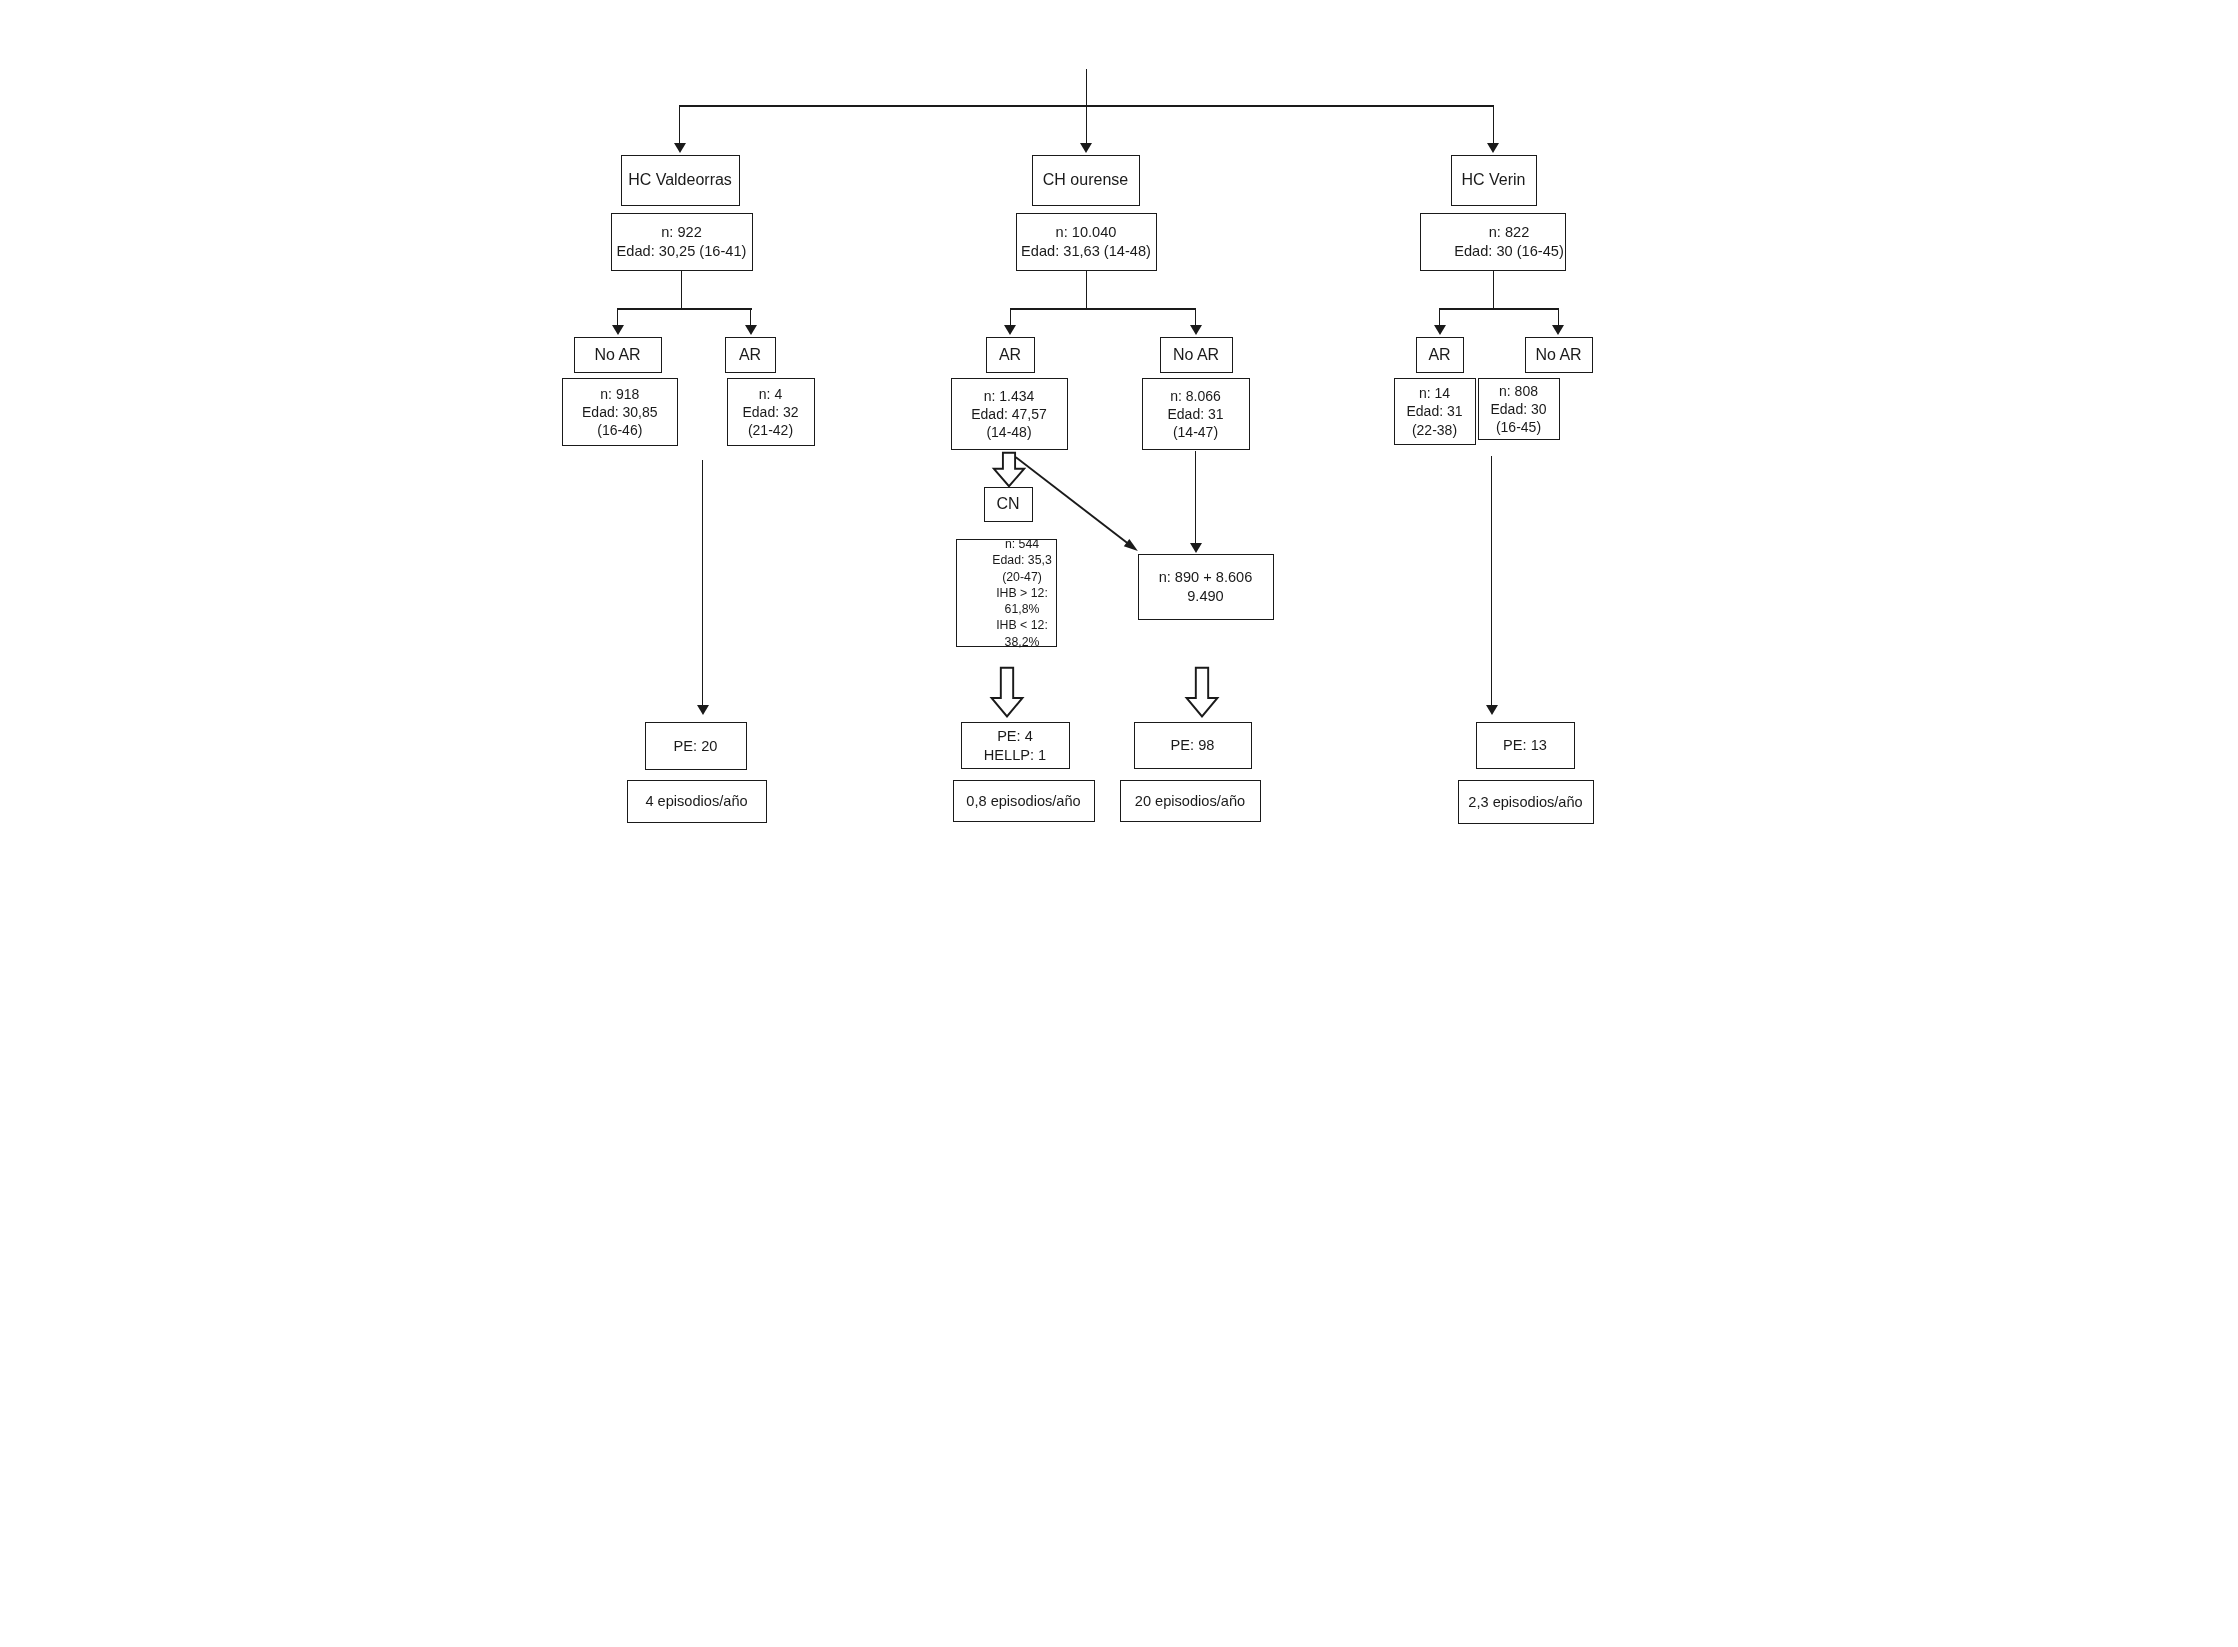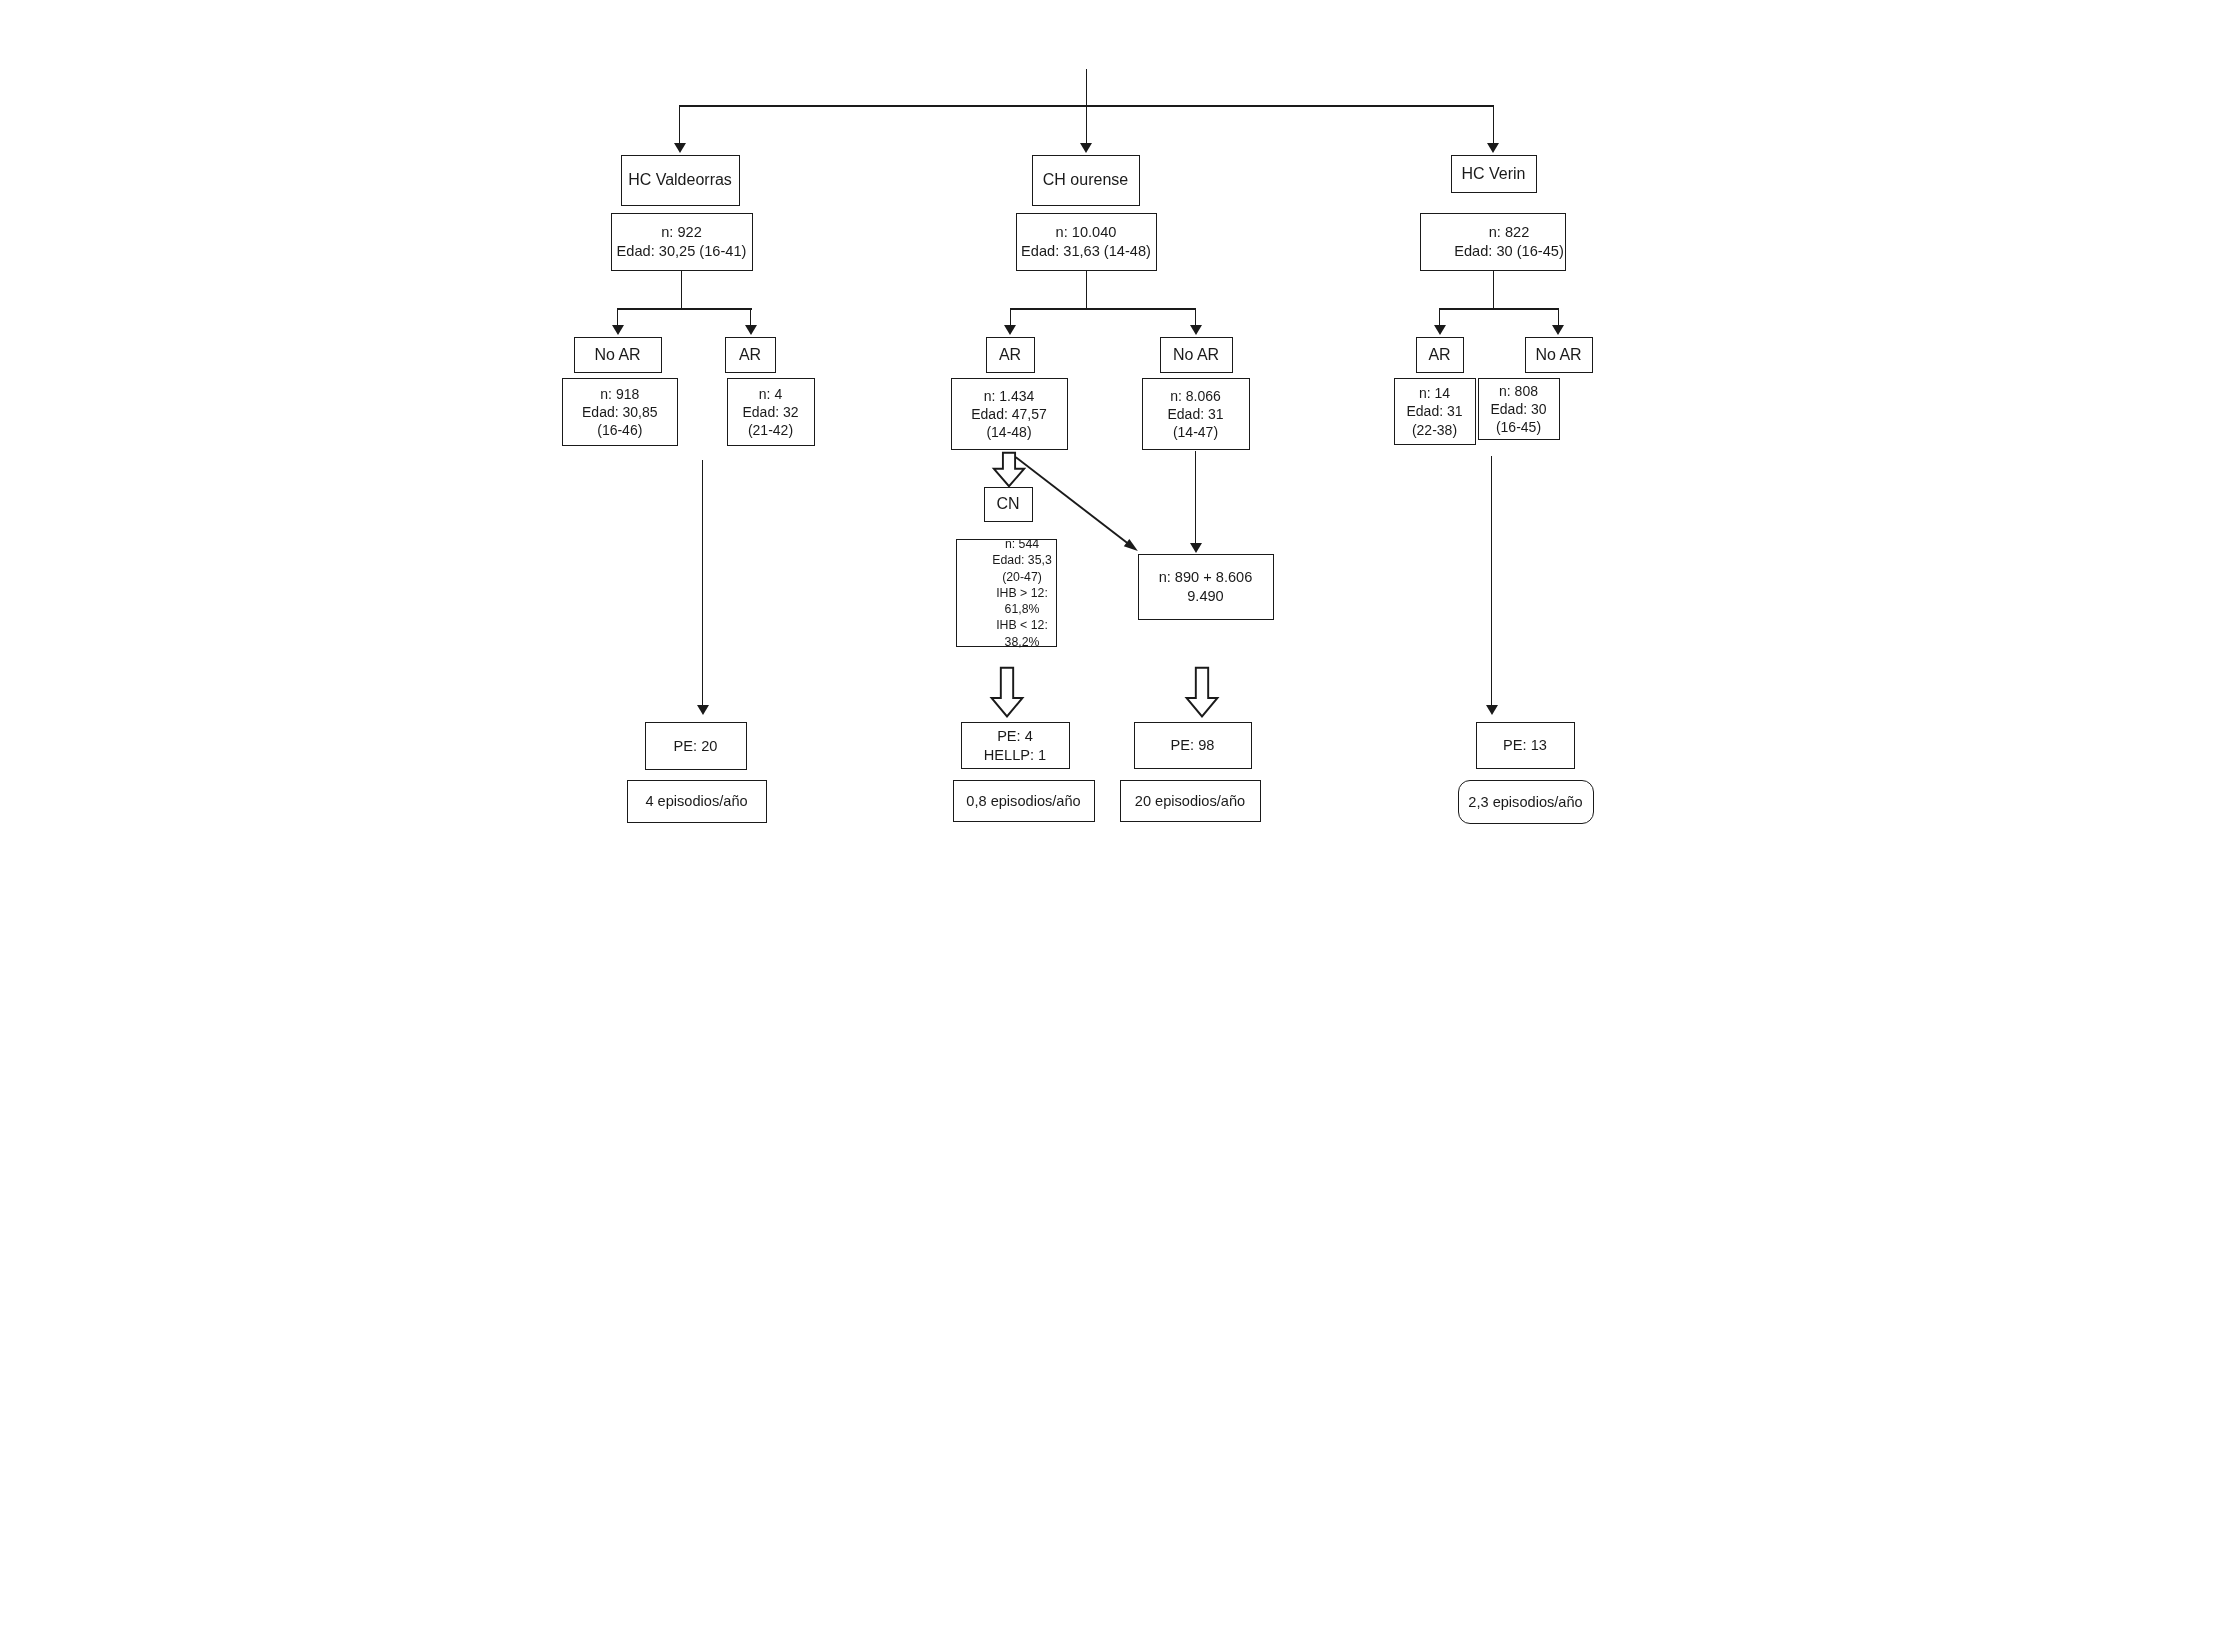--- a/index.html
+++ b/index.html
@@ -34,21 +34,21 @@
   <div class="line" style="left:119px;top:105px;width:815px;height:1.5px;"></div>
   <div class="line" style="left:119px;top:105px;width:1.5px;height:40px;"></div>
   <div class="line" style="left:526px;top:105px;width:1.5px;height:40px;"></div>
   <div class="line" style="left:933px;top:105px;width:1.5px;height:40px;"></div>
   <div class="ah" style="left:114px;top:143px;"></div>
   <div class="ah" style="left:520px;top:143px;"></div>
   <div class="ah" style="left:927px;top:143px;"></div>
 
   <div class="box f21" style="left:61px;top:155px;width:119px;height:51px;">HC Valdeorras</div>
   <div class="box f21" style="left:472px;top:155px;width:108px;height:51px;">CH ourense</div>
-  <div class="box f21" style="left:891px;top:155px;width:86px;height:38px;">HC Verin</div>
+  <div class="box f21" style="left:891px;top:155px;width:86px;height:51px;">HC Verin</div>
 
   <div class="box f19" style="left:51px;top:213px;width:142px;height:58px;">n: 922
 Edad: 30,25 (16-41)</div>
   <div class="box f19" style="left:456px;top:213px;width:141px;height:58px;">n: 10.040
 Edad: 31,63 (14-48)</div>
   <div class="box f19" style="left:860px;top:213px;width:146px;height:58px;padding-left:33px;">n: 822
 Edad: 30 (16-45)</div>
 
   <div class="line" style="left:121px;top:271px;width:1.5px;height:38px;"></div>
   <div class="line" style="left:57px;top:308px;width:135px;height:1.5px;"></div>
@@ -134,16 +134,16 @@
 
   <div class="box f19" style="left:85px;top:722px;width:102px;height:48px;">PE: 20</div>
   <div class="box f19" style="left:401px;top:722px;width:109px;height:47px;">PE: 4
 HELLP: 1</div>
   <div class="box f19" style="left:574px;top:722px;width:118px;height:47px;">PE: 98</div>
   <div class="box f19" style="left:916px;top:722px;width:99px;height:47px;">PE: 13</div>
 
   <div class="box f19" style="left:67px;top:780px;width:140px;height:43px;">4 episodios/año</div>
   <div class="box f19" style="left:393px;top:780px;width:142px;height:42px;">0,8 episodios/año</div>
   <div class="box f19" style="left:560px;top:780px;width:141px;height:42px;">20 episodios/año</div>
-  <div class="box f19" style="left:898px;top:780px;width:136px;height:44px;border-radius:12px;">2,3 episodios/año</div>
+  <div class="box f19" style="left:898px;top:780px;width:136px;height:44px;">2,3 episodios/año</div>
 
 </div>
 
 
 </body></html>

